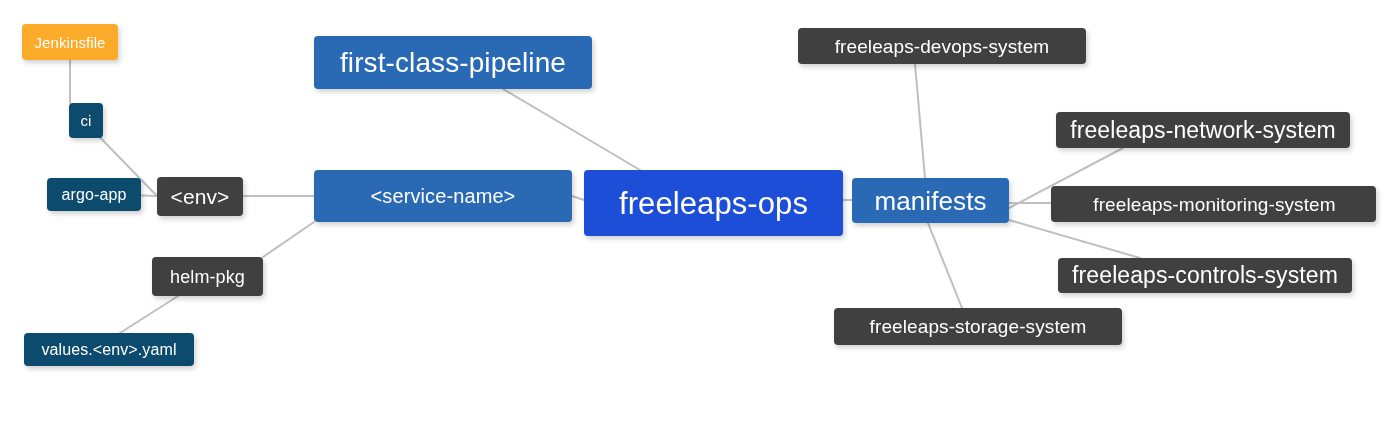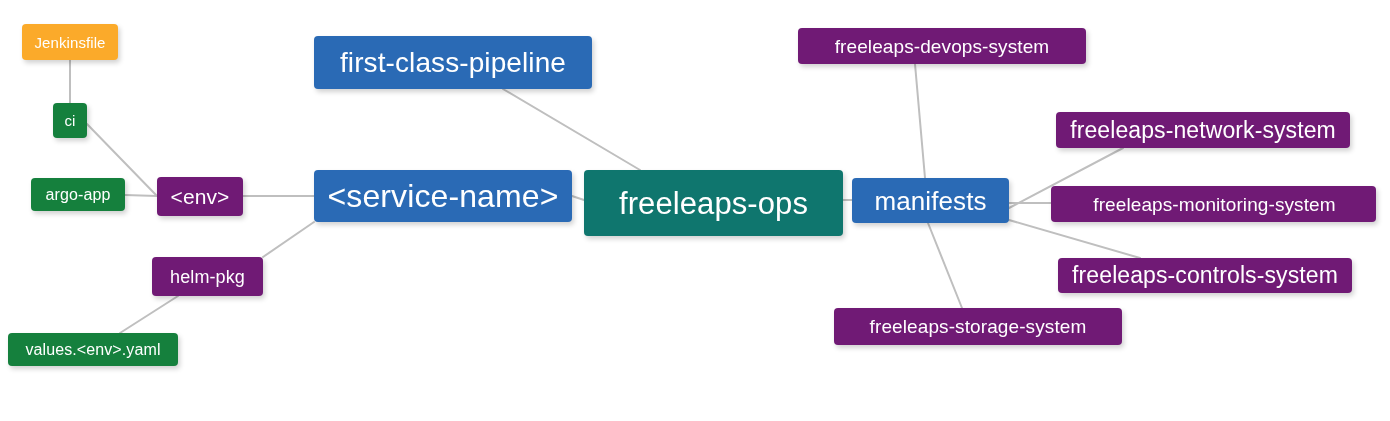--- a/index.html
+++ b/index.html
@@ -35,24 +35,24 @@
     align-items: center;
     justify-content: center;
     color: #ffffff;
     border-radius: 4px;
     white-space: nowrap;
     box-shadow: 2px 3px 5px rgba(0,0,0,0.18);
     letter-spacing: 0.1px;
     line-height: 1;
     padding: 0 10px;
   }
-  .n-root  { background: #0f766e; }
+  .n-root  { background: #1d4ed8; }
   .n-blue  { background: #2A6AB5; }
-  .n-green { background: #701a75; text-align: center; }
-  .n-red   { background: #15803d; }
+  .n-green { background: #404040; text-align: center; }
+  .n-red   { background: #0c4a6e; margin-left: 16px; }
   .n-amber { background: #FBAA2A; }
 </style>
 </head>
 <body>
 
 <div id="canvas">
   <svg id="edge-layer" width="1390" height="421" viewBox="0 0 1390 421">
       <line x1="70" y1="60" x2="70" y2="103" stroke="#bfbfbf" stroke-width="2" stroke-linecap="round"></line>
       <line x1="87" y1="124" x2="157" y2="196" stroke="#bfbfbf" stroke-width="2" stroke-linecap="round"></line>
       <line x1="125" y1="195" x2="157" y2="196" stroke="#bfbfbf" stroke-width="2" stroke-linecap="round"></line>
@@ -69,21 +69,21 @@
       <line x1="928" y1="223" x2="962" y2="308" stroke="#bfbfbf" stroke-width="2" stroke-linecap="round"></line>
     </svg>
   <div id="node-layer">
       <div class="node n-amber" style="left: 22px; top: 24px; width: 96px; height: 36px; font-size: 15px;">Jenkinsfile</div>
       <div class="node n-red" style="left: 53px; top: 103px; width: 34px; height: 35px; font-size: 15px;">ci</div>
       <div class="node n-red" style="left: 31px; top: 178px; width: 94px; height: 33px; font-size: 16px;">argo-app</div>
       <div class="node n-green" style="left: 157px; top: 177px; width: 86px; height: 39px; font-size: 21px;">&lt;env&gt;</div>
       <div class="node n-green" style="left: 152px; top: 257px; width: 111px; height: 39px; font-size: 18px;">helm-pkg</div>
       <div class="node n-red" style="left: 8px; top: 333px; width: 170px; height: 33px; font-size: 16px;">values.&lt;env&gt;.yaml</div>
       <div class="node n-blue" style="left: 314px; top: 36px; width: 278px; height: 53px; font-size: 28px;">first-class-pipeline</div>
-      <div class="node n-blue" style="left: 314px; top: 170px; width: 258px; height: 52px; font-size: 32px;">&lt;service-name&gt;</div>
+      <div class="node n-blue" style="left: 314px; top: 170px; width: 258px; height: 52px; font-size: 20px;">&lt;service-name&gt;</div>
       <div class="node n-root" style="left: 584px; top: 170px; width: 259px; height: 66px; font-size: 31px;">freeleaps-ops</div>
       <div class="node n-blue" style="left: 852px; top: 178px; width: 157px; height: 45px; font-size: 26px;">manifests</div>
       <div class="node n-green" style="left: 798px; top: 28px; width: 288px; height: 36px; font-size: 19px;">freeleaps-devops-system</div>
       <div class="node n-green" style="left: 1056px; top: 112px; width: 294px; height: 36px; font-size: 23px;">freeleaps-network-system</div>
       <div class="node n-green" style="left: 1051px; top: 186px; width: 325px; height: 36px; font-size: 19px; padding-left: 12px;">freeleaps-monitoring-system</div>
       <div class="node n-green" style="left: 1058px; top: 258px; width: 294px; height: 35px; font-size: 23px;">freeleaps-controls-system</div>
       <div class="node n-green" style="left: 834px; top: 308px; width: 288px; height: 37px; font-size: 19px;">freeleaps-storage-system</div>
     </div>
 </div>
 

